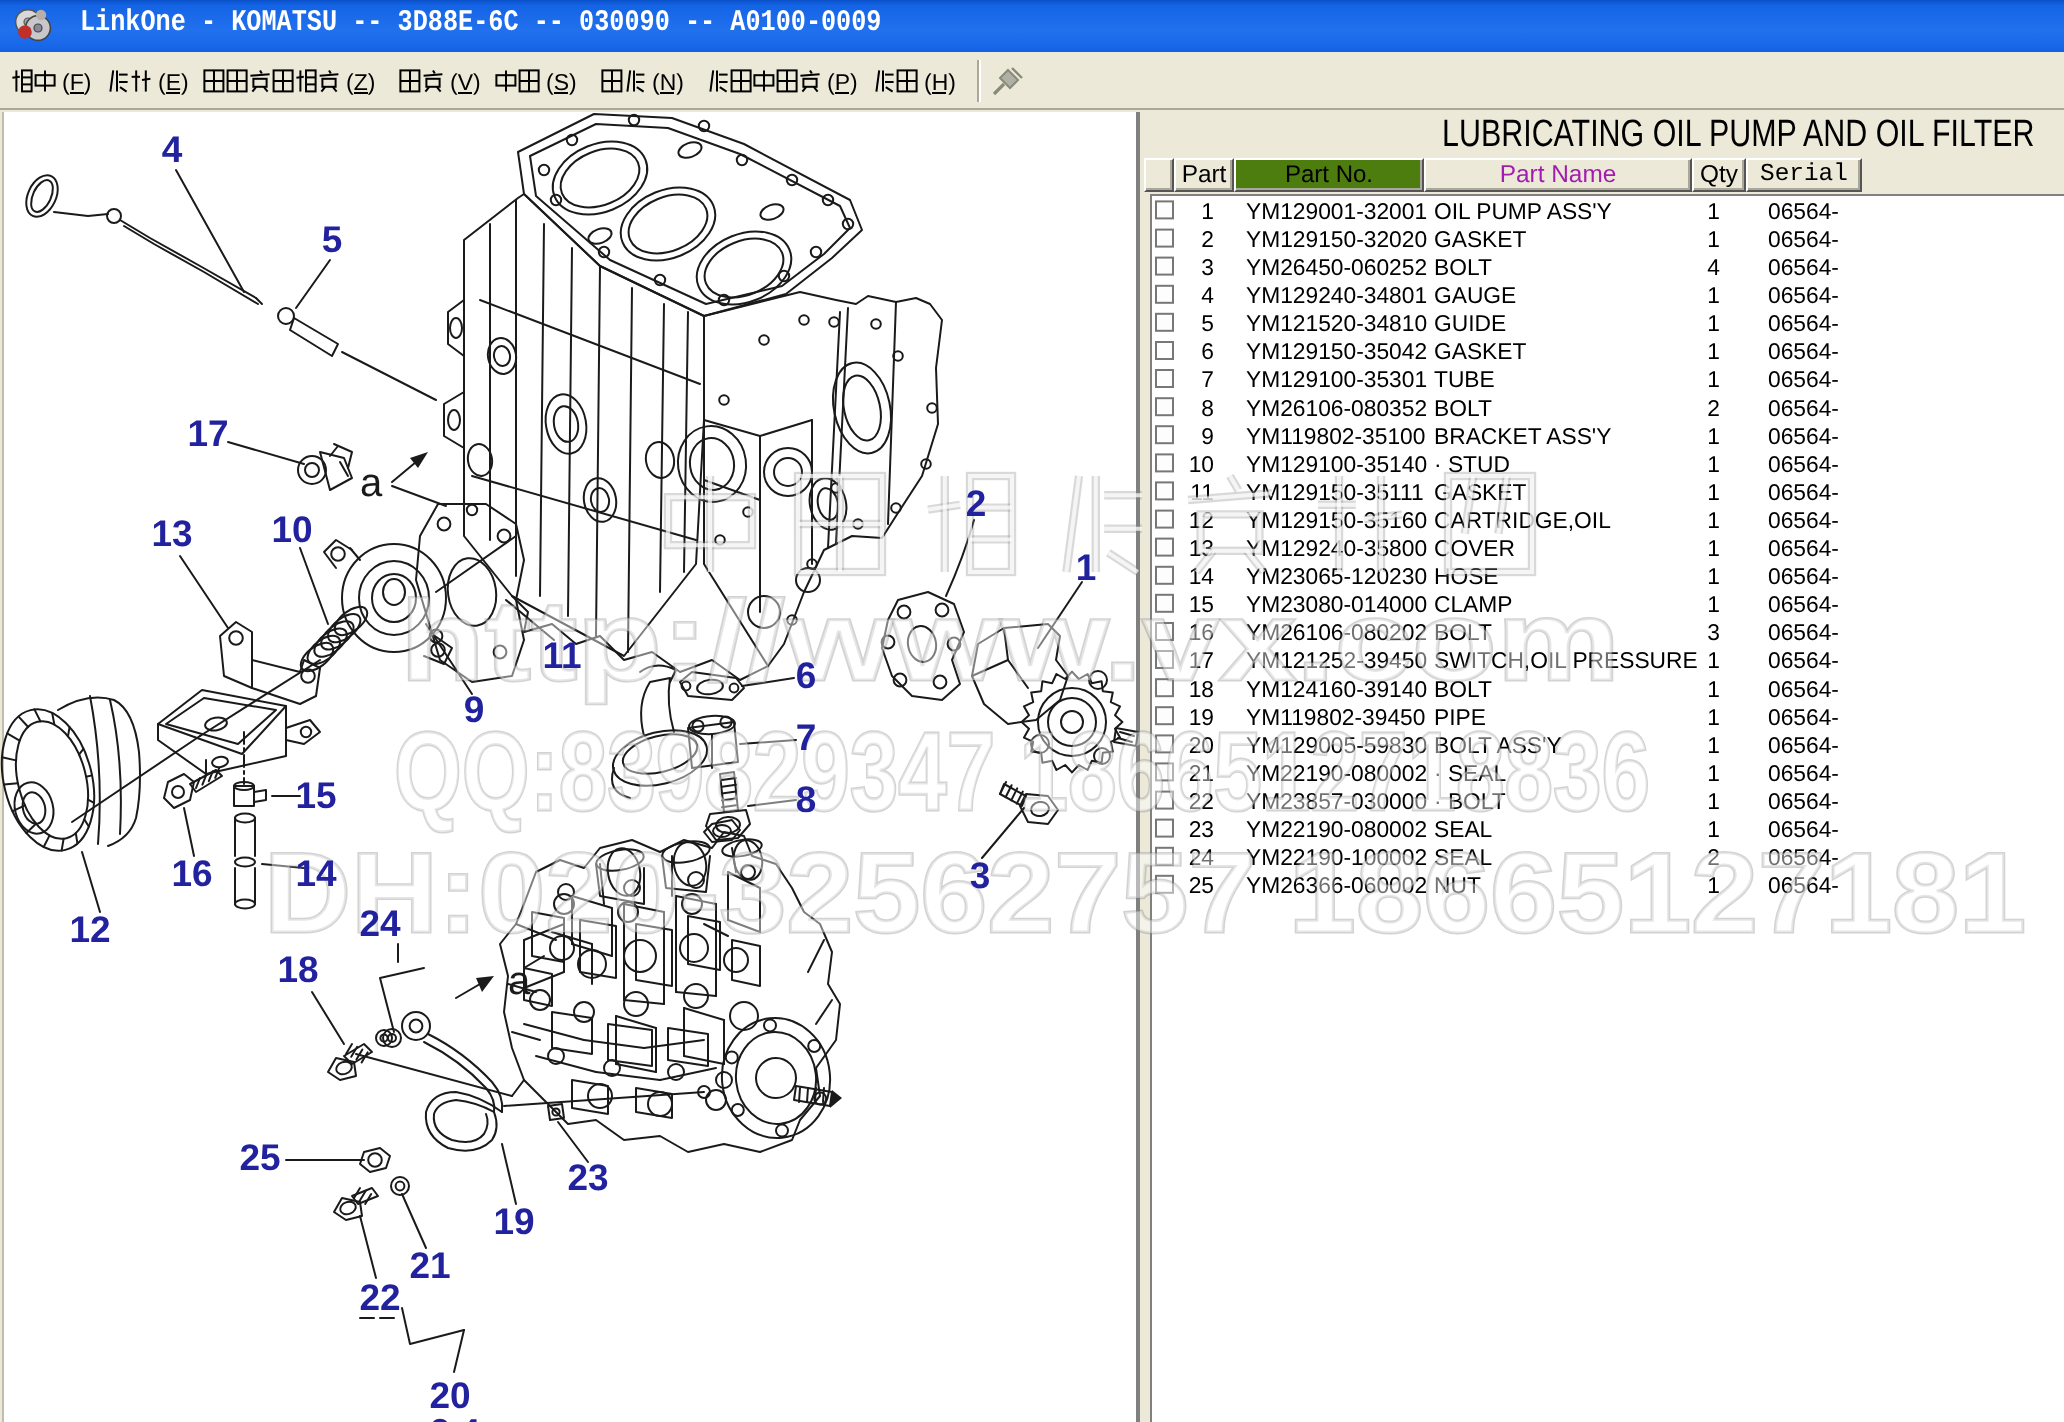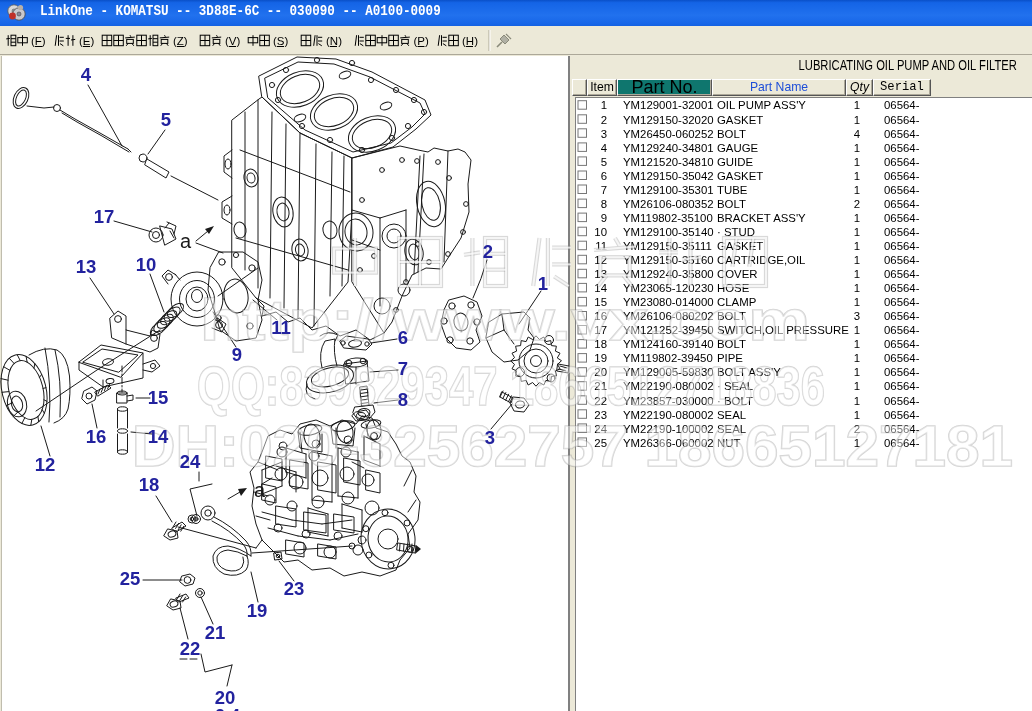--- a/index.html
+++ b/index.html
@@ -125,26 +125,26 @@
     <line x1="466.0" y1="20.5" x2="473.0" y2="20.5" stroke="#000" stroke-width="1"></line>
     <line x1="489" y1="4" x2="489" y2="25" stroke="#aca899" stroke-width="1"></line>
     <line x1="490" y1="4" x2="490" y2="25" stroke="#fff" stroke-width="1"></line>
     <g stroke="#8a8a7a" fill="#b0b0a4">
       <path d="M 504 9 L 509 14 L 505 18 L 500 13 Z"></path>
       <line x1="502" y1="16" x2="497" y2="21" stroke-width="1.6"></line>
       <line x1="506" y1="8" x2="511" y2="13" stroke-width="1.2"></line>
     </g>
   </svg>
 <div class="abs" style="left:569px;top:55px;width:463px;height:656px;background:#ece9d8;"></div>
-<div class="abs" style="left:575px;top:55px;width:457px;height:16px;font-size:14px;color:#000;text-align:right;padding-right:15px;padding-top:2px;"><span style="display:inline-block;transform:scaleX(0.8);transform-origin:100% 50%;white-space:nowrap;">LUBRICATING OIL PUMP AND OIL FILTER</span></div>
+<div class="abs" style="left:575px;top:55px;width:457px;height:16px;font-size:19px;color:#000;text-align:right;padding-right:15px;padding-top:2px;"><span style="display:inline-block;transform:scaleX(0.8);transform-origin:100% 50%;white-space:nowrap;">LUBRICATING OIL PUMP AND OIL FILTER</span></div>
 <div class="abs" style="left:572px;top:79px;width:15px;height:17px;background:#ece9d8;border-top:1px solid #fff;border-left:1px solid #fff;border-right:1.5px solid #555;border-bottom:1.5px solid #555;box-shadow:inset -1px -1px 0 #aca899;font-size:12.2px;color:#000;text-align:center;line-height:15px;overflow:hidden;"></div>
-<div class="abs" style="left:587px;top:79px;width:30px;height:17px;background:#ece9d8;border-top:1px solid #fff;border-left:1px solid #fff;border-right:1.5px solid #555;border-bottom:1.5px solid #555;box-shadow:inset -1px -1px 0 #aca899;font-size:12.2px;color:#000;text-align:center;line-height:15px;overflow:hidden;">Item</div>
-<div class="abs" style="left:617px;top:79px;width:95px;height:17px;background:#0f766e;border-top:1px solid #fff;border-left:1px solid #fff;border-right:1.5px solid #555;border-bottom:1.5px solid #555;box-shadow:inset -1px -1px 0 #aca899;font-size:18px;color:#000;text-align:center;line-height:15px;overflow:hidden;">Part No.</div>
-<div class="abs" style="left:712px;top:79px;width:134px;height:17px;background:#ece9d8;border-top:1px solid #fff;border-left:1px solid #fff;border-right:1.5px solid #555;border-bottom:1.5px solid #555;box-shadow:inset -1px -1px 0 #aca899;font-size:12.2px;color:#1d4ed8;text-align:center;line-height:15px;overflow:hidden;">Part Name</div>
-<div class="abs" style="left:846px;top:79px;width:27px;height:17px;background:#ece9d8;border-top:1px solid #fff;border-left:1px solid #fff;border-right:1.5px solid #555;border-bottom:1.5px solid #555;box-shadow:inset -1px -1px 0 #aca899;font-size:12.2px;color:#000;text-align:center;line-height:15px;overflow:hidden;font-style:italic;">Qty</div>
+<div class="abs" style="left:587px;top:79px;width:30px;height:17px;background:#ece9d8;border-top:1px solid #fff;border-left:1px solid #fff;border-right:1.5px solid #555;border-bottom:1.5px solid #555;box-shadow:inset -1px -1px 0 #aca899;font-size:12.2px;color:#000;text-align:center;line-height:15px;overflow:hidden;">Part</div>
+<div class="abs" style="left:617px;top:79px;width:95px;height:17px;background:#4d7c0f;border-top:1px solid #fff;border-left:1px solid #fff;border-right:1.5px solid #555;border-bottom:1.5px solid #555;box-shadow:inset -1px -1px 0 #aca899;font-size:12px;color:#000;text-align:center;line-height:15px;overflow:hidden;">Part No.</div>
+<div class="abs" style="left:712px;top:79px;width:134px;height:17px;background:#ece9d8;border-top:1px solid #fff;border-left:1px solid #fff;border-right:1.5px solid #555;border-bottom:1.5px solid #555;box-shadow:inset -1px -1px 0 #aca899;font-size:12.2px;color:#a21caf;text-align:center;line-height:15px;overflow:hidden;">Part Name</div>
+<div class="abs" style="left:846px;top:79px;width:27px;height:17px;background:#ece9d8;border-top:1px solid #fff;border-left:1px solid #fff;border-right:1.5px solid #555;border-bottom:1.5px solid #555;box-shadow:inset -1px -1px 0 #aca899;font-size:12.2px;color:#000;text-align:center;line-height:15px;overflow:hidden;">Qty</div>
 <div class="abs" style="left:873px;top:79px;width:58px;height:17px;background:#ece9d8;border-top:1px solid #fff;border-left:1px solid #fff;border-right:1.5px solid #555;border-bottom:1.5px solid #555;box-shadow:inset -1px -1px 0 #aca899;font-size:12.2px;color:#000;text-align:center;line-height:15px;overflow:hidden;font-family:Liberation Mono, monospace;">Serial No.</div>
 <div class="abs" style="left:575px;top:97px;width:457px;height:614px;background:#fff;border-left:1px solid #808080;border-top:1px solid #808080;"></div>
 <svg class="abs" style="left:0;top:0;" width="1032" height="711" viewBox="0 0 1032 711">
     <rect x="578" y="100.7" width="8.5" height="8.5" fill="#fdfdfd" stroke="#777" stroke-width="1"></rect>
     <text x="607" y="109.4" font-size="11.4" text-anchor="end" fill="#000">1</text>
     <text x="623" y="109.4" font-size="11.4" fill="#000">YM129001-32001</text>
     <text x="717" y="109.4" font-size="11.4" fill="#000">OIL PUMP ASS'Y</text>
     <text x="860" y="109.4" font-size="11.4" text-anchor="end" fill="#000">1</text>
     <text x="884" y="109.4" font-size="11.4" fill="#000">06564-</text>
     <rect x="578" y="114.8" width="8.5" height="8.5" fill="#fdfdfd" stroke="#777" stroke-width="1"></rect>

